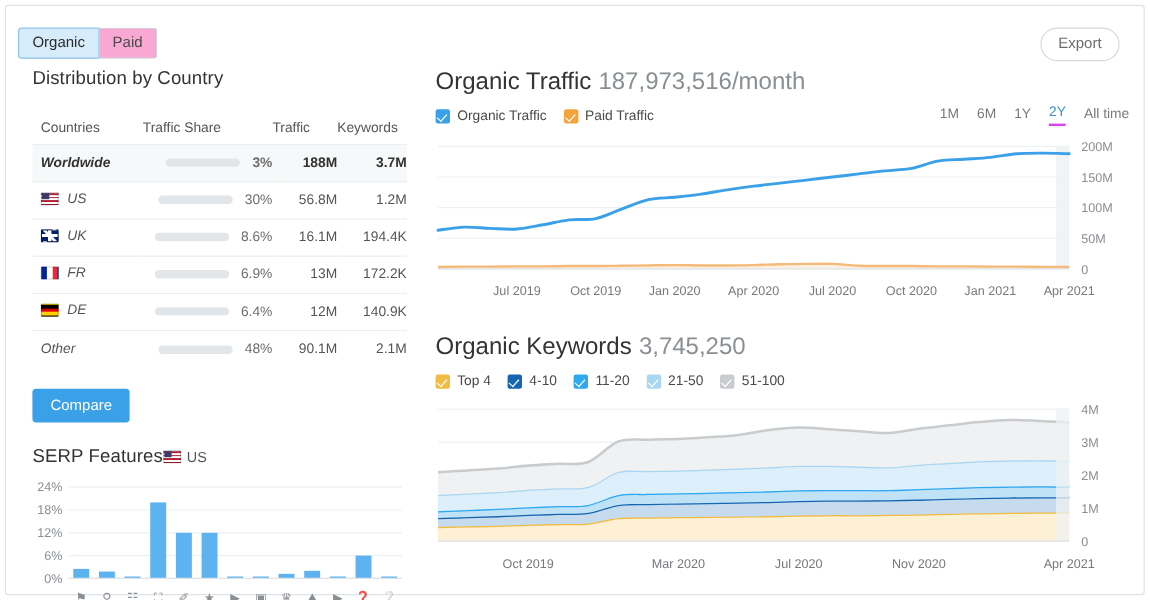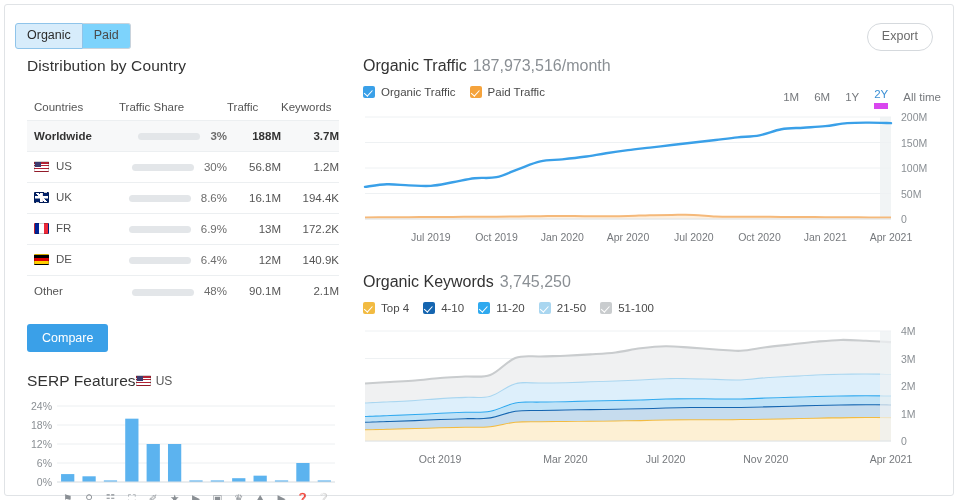--- a/index.html
+++ b/index.html
@@ -17,21 +17,21 @@
     background: #fff;
     border: 1px solid #e0e3e6;
     border-radius: 3px;
   }
 
   
   .tabs { position:absolute; left:10px; top:18px; display:flex; }
   .tab {
     font-size:12.5px; color:#4a4a4a;
     padding:4px 11px 5px 11px;
-    border:1px solid #c9d3dc; background:#7dd3fc;
+    border:1px solid #c9d3dc; background:#f9a8d4;
     cursor:pointer; line-height:15px;
   }
   .tab:first-child { border-radius:3px 0 0 3px; }
   .tab:last-child { border-radius:0 3px 3px 0; border-left:none; }
   .tab.active { background:#d7ecfb; border-color:#8fc4ea; color:#2b2b2b; }
 
   .export-btn {
     position:absolute; right:20px; top:18px;
     font-size:12.5px; color:#6b6b6b;
     padding:5px 14px 6px 14px;
@@ -48,21 +48,21 @@
     font-size:11.5px; color:#555; font-weight:400; text-align:left;
     padding:0 0 7px 0; vertical-align:bottom;
   }
   table.dist th.l { text-align:left; }
   table.dist td {
     font-size:11.5px; color:#555; padding:0; height:31px;
     border-top:1px solid #eceff1; text-align:right; vertical-align:middle;
   }
   table.dist tr.hl td { background:#f7f8f9; font-weight:700; color:#333; }
   table.dist td.name { text-align:left; padding-left:7px; }
-  .flagwrap { display:inline-flex; align-items:center; gap:7px; }
+  .flagwrap { display:inline-flex; align-items:center; gap:7px;font-style:italic; }
   .flag { width:15px; height:11px; display:inline-block; border:.5px solid rgba(0,0,0,.18); border-radius:1px; }
   .bar-track { width:62px; height:7px; background:#e3e6e9; border-radius:4px; overflow:hidden; display:inline-block; vertical-align:middle; }
   .bar-fill { height:7px; border-radius:4px; background:#4dadef; }
   .bar-fill.dark { background:#1575c6; }
   td.share { text-align:left; padding-left:4px; }
   .pct { color:#6d6d6d; }
   .lnk { color:#3b8fd4; }
 
   .compare-btn {
     display:inline-block; margin-top:17px;
@@ -72,34 +72,34 @@
 
   .serp-head { margin-top:20px; display:flex; align-items:center; gap:0; }
   .serp-sub { font-size:12px; color:#555; display:inline-flex; align-items:center; gap:5px; }
 
   
   .axis-lbl { font-size:10.5px; fill:#8a8f94; font-family:"Liberation Sans", sans-serif; }
   .axis-lbl.dk { fill:#76797d; }
 
   
   .right-col { position:absolute; left:358px; top:52px; width:578px; }
-  .rt-title { font-size:16px; color:#333; }
+  .rt-title { font-size:20px; color:#333; }
   .rt-title .num { color:#8a8f94; font-weight:400; margin-left:6px; }
 
   .legend { display:flex; align-items:center; gap:14px; margin-top:11px; }
   .lg-item { display:inline-flex; align-items:center; gap:6px; font-size:11.5px; color:#4a4a4a; cursor:pointer; }
   .cbx { width:12px; height:12px; border-radius:2px; position:relative; display:inline-block; }
   .cbx::after {
     content:""; position:absolute; left:3px; top:1.5px;
     width:3.5px; height:6.5px; border:solid #fff; border-width:0 1.7px 1.7px 0;
     transform:rotate(42deg);
   }
   .rng { position:absolute; right:0; top:0; display:flex; gap:15px; align-items:center; }
   .rng span { font-size:11.5px; color:#76797d; cursor:pointer; padding-bottom:3px; }
-  .rng span.active { color:#3b8fd4; border-bottom:6px solid #d946ef; }
+  .rng span.active { color:#3b8fd4; border-bottom:2px solid #d946ef; }
 </style>
 </head>
 <body>
 
 <div class="page">
  <div class="card">
 
   <div class="tabs">
     <div class="tab active">Organic</div>
     <div class="tab">Paid</div>

